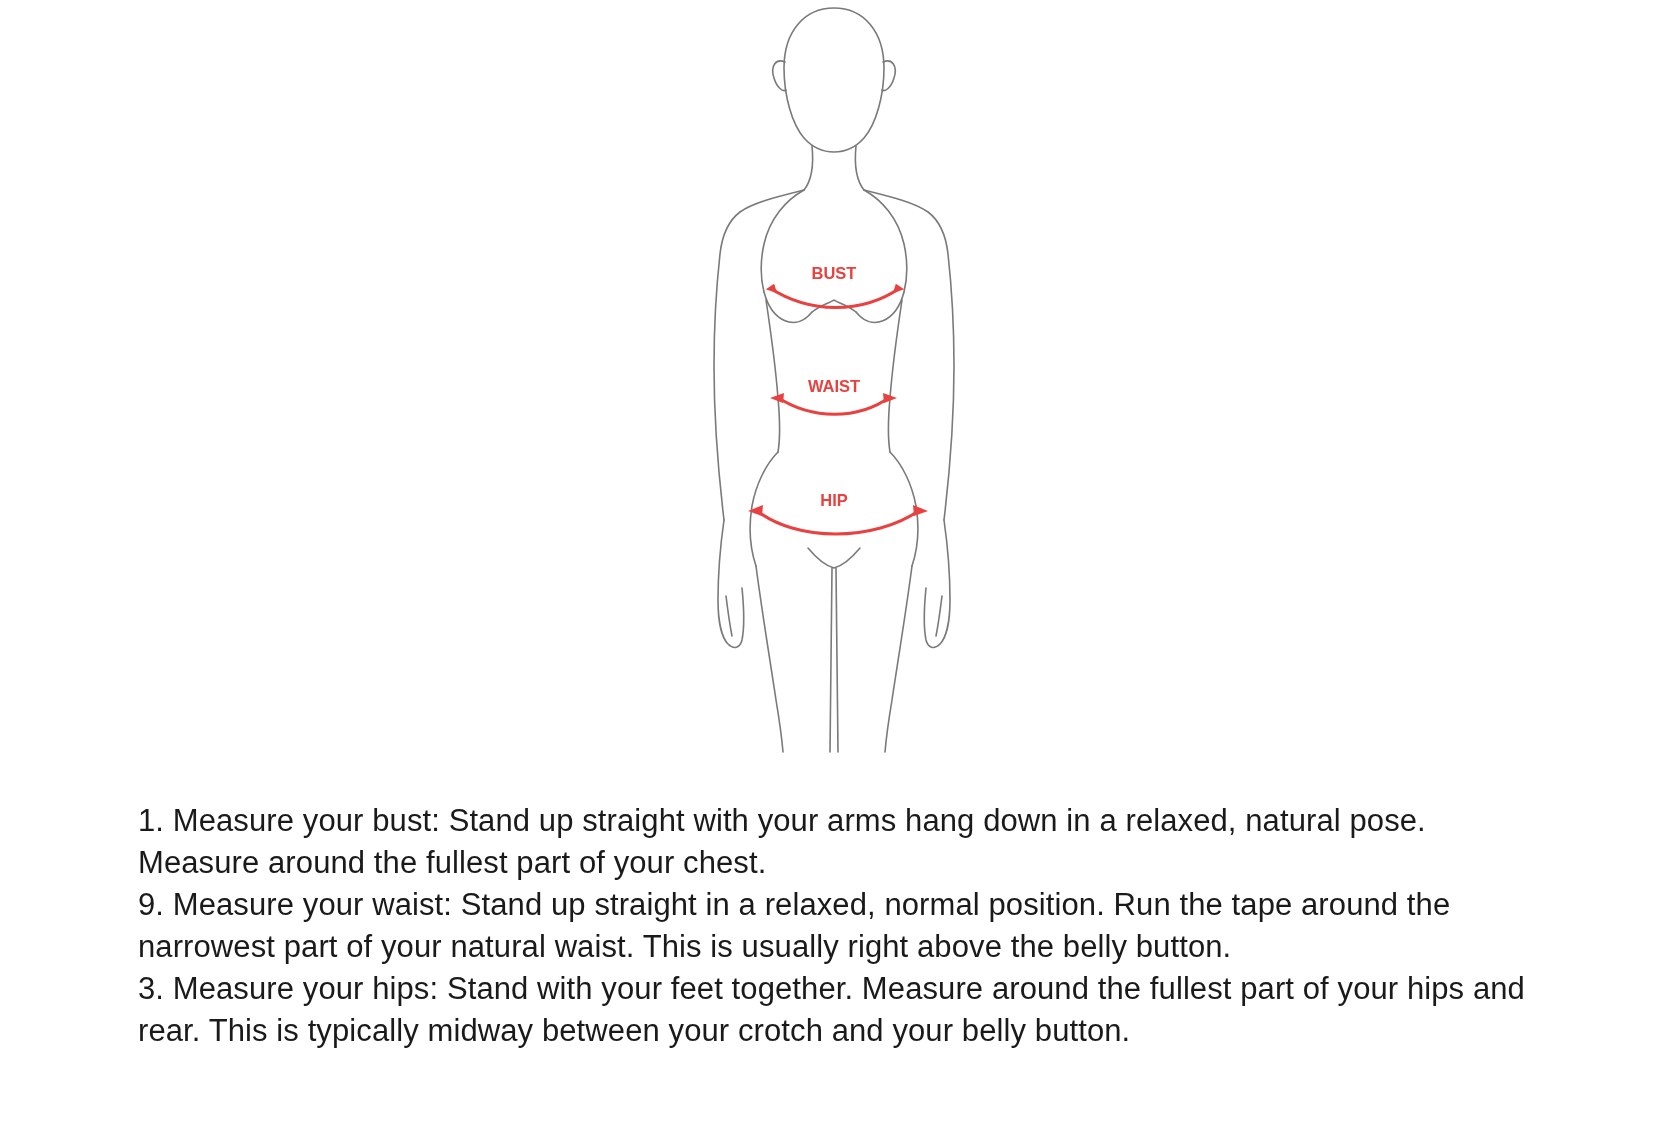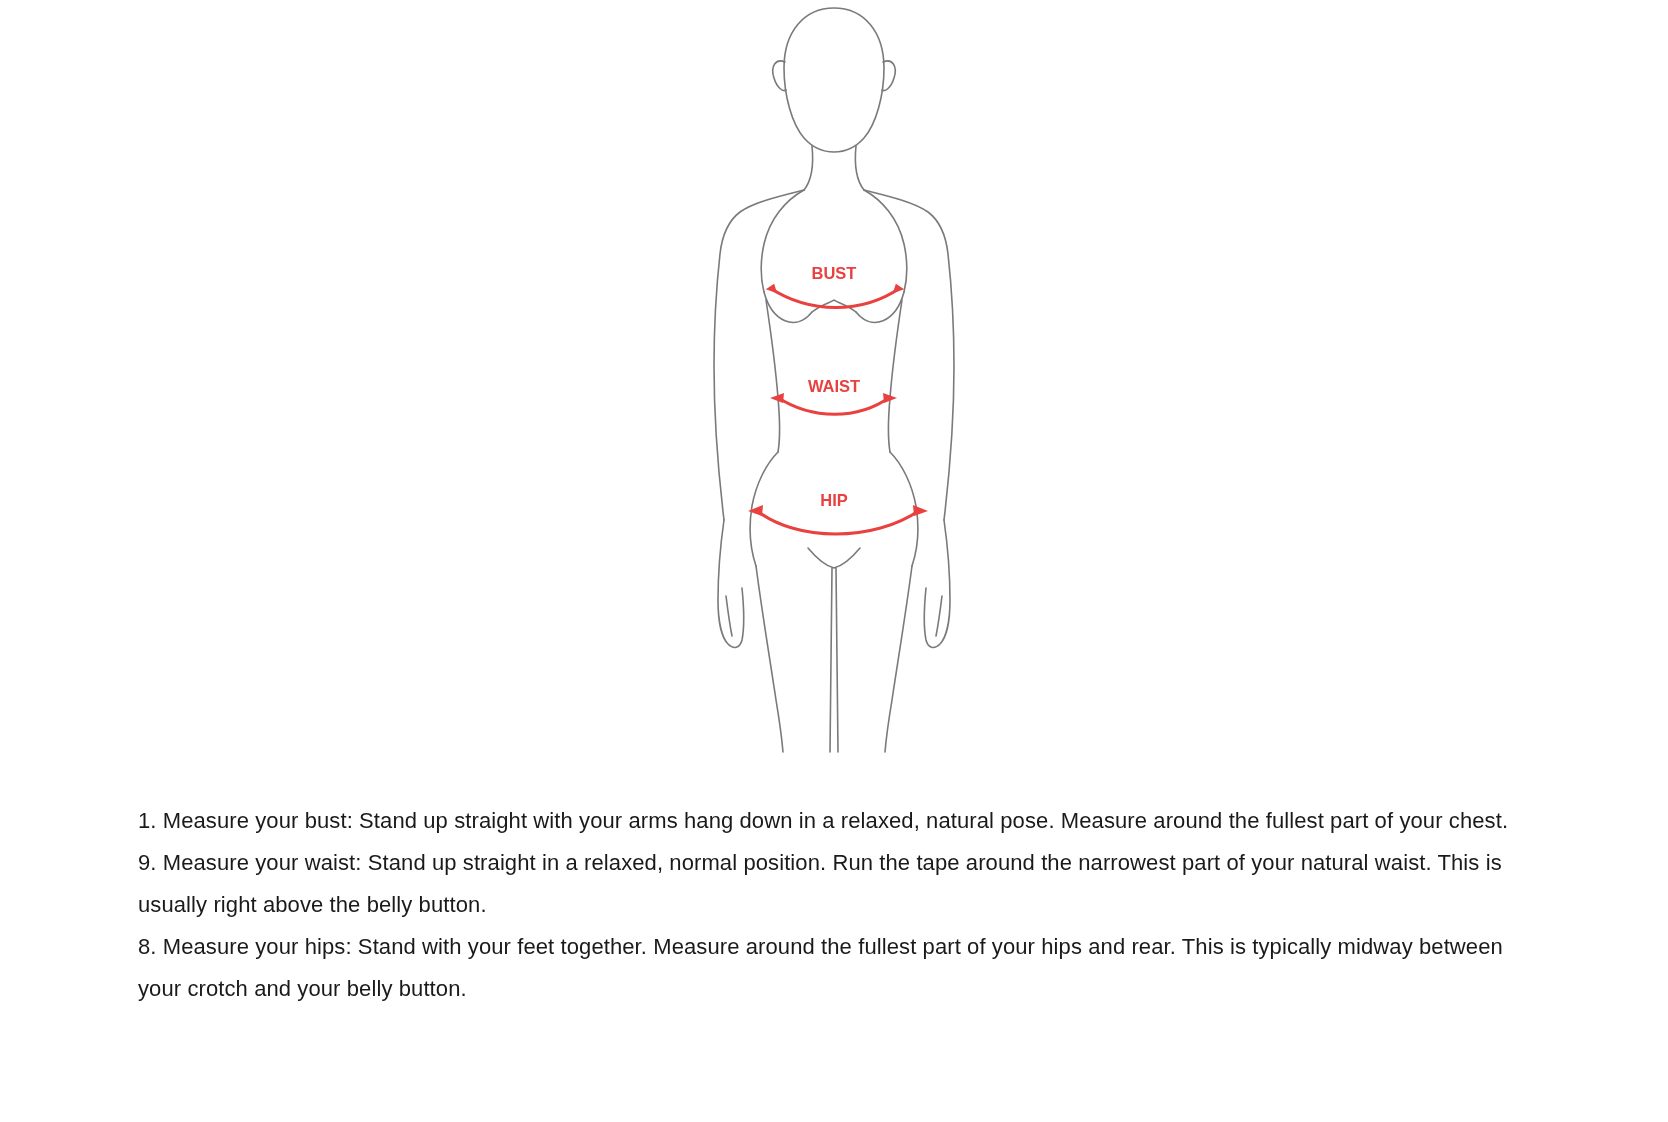--- a/index.html
+++ b/index.html
@@ -31,21 +31,21 @@
     justify-content: center;
   }
   .figure-svg {
     display: block;
   }
   .instructions {
     position: absolute;
     left: 138px;
     top: 800px;
     width: 1400px;
-    font-size: 22px;
+    font-size: 31px;
     line-height: 42px;
     color: #1a1a1a;
     letter-spacing: 0.1px;
   }
   .instructions p {
     margin: 0;
   }
 </style>
 </head>
 <body>
@@ -131,16 +131,16 @@
         <rect x="230" y="490" width="62" height="22" fill="#ffffff"></rect>
         <text x="260" y="506" font-family="Liberation Sans, sans-serif" font-size="16.5" font-weight="bold" fill="#e8413f" text-anchor="middle">HIP</text>
       </g>
 
     </svg>
   </div>
 
   <div class="instructions">
     <p>1. Measure your bust: Stand up straight with your arms hang down in a relaxed, natural pose. Measure around the fullest part of your chest.</p>
     <p>9. Measure your waist: Stand up straight in a relaxed, normal position. Run the tape around the narrowest part of your natural waist. This is usually right above the belly button.</p>
-    <p>8. Measure your hips: Stand with your feet together. Measure around the fullest part of your hips and rear. This is typically midway between your crotch and your belly button.</p>
+    <p>3. Measure your hips: Stand with your feet together. Measure around the fullest part of your hips and rear. This is typically midway between your crotch and your belly button.</p>
   </div>
 
 </div>
 
 </body></html>

